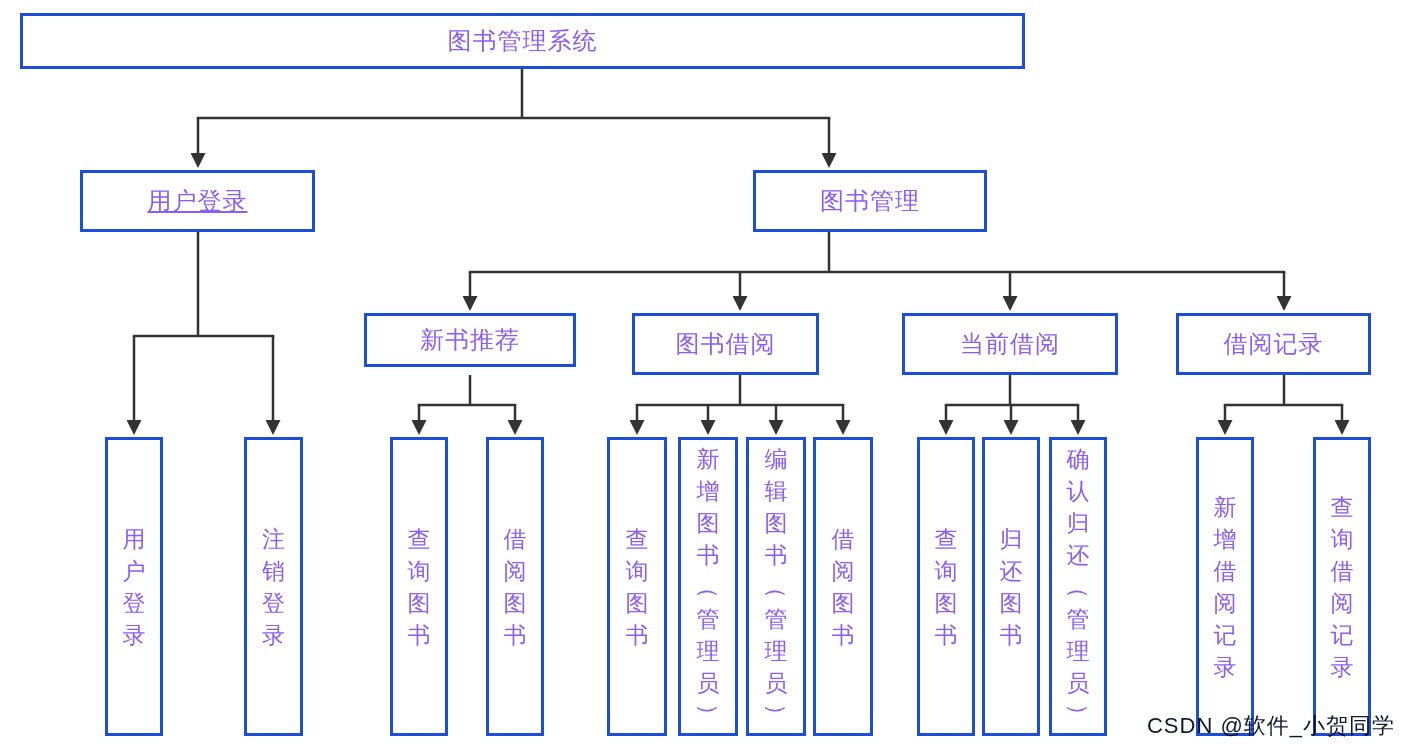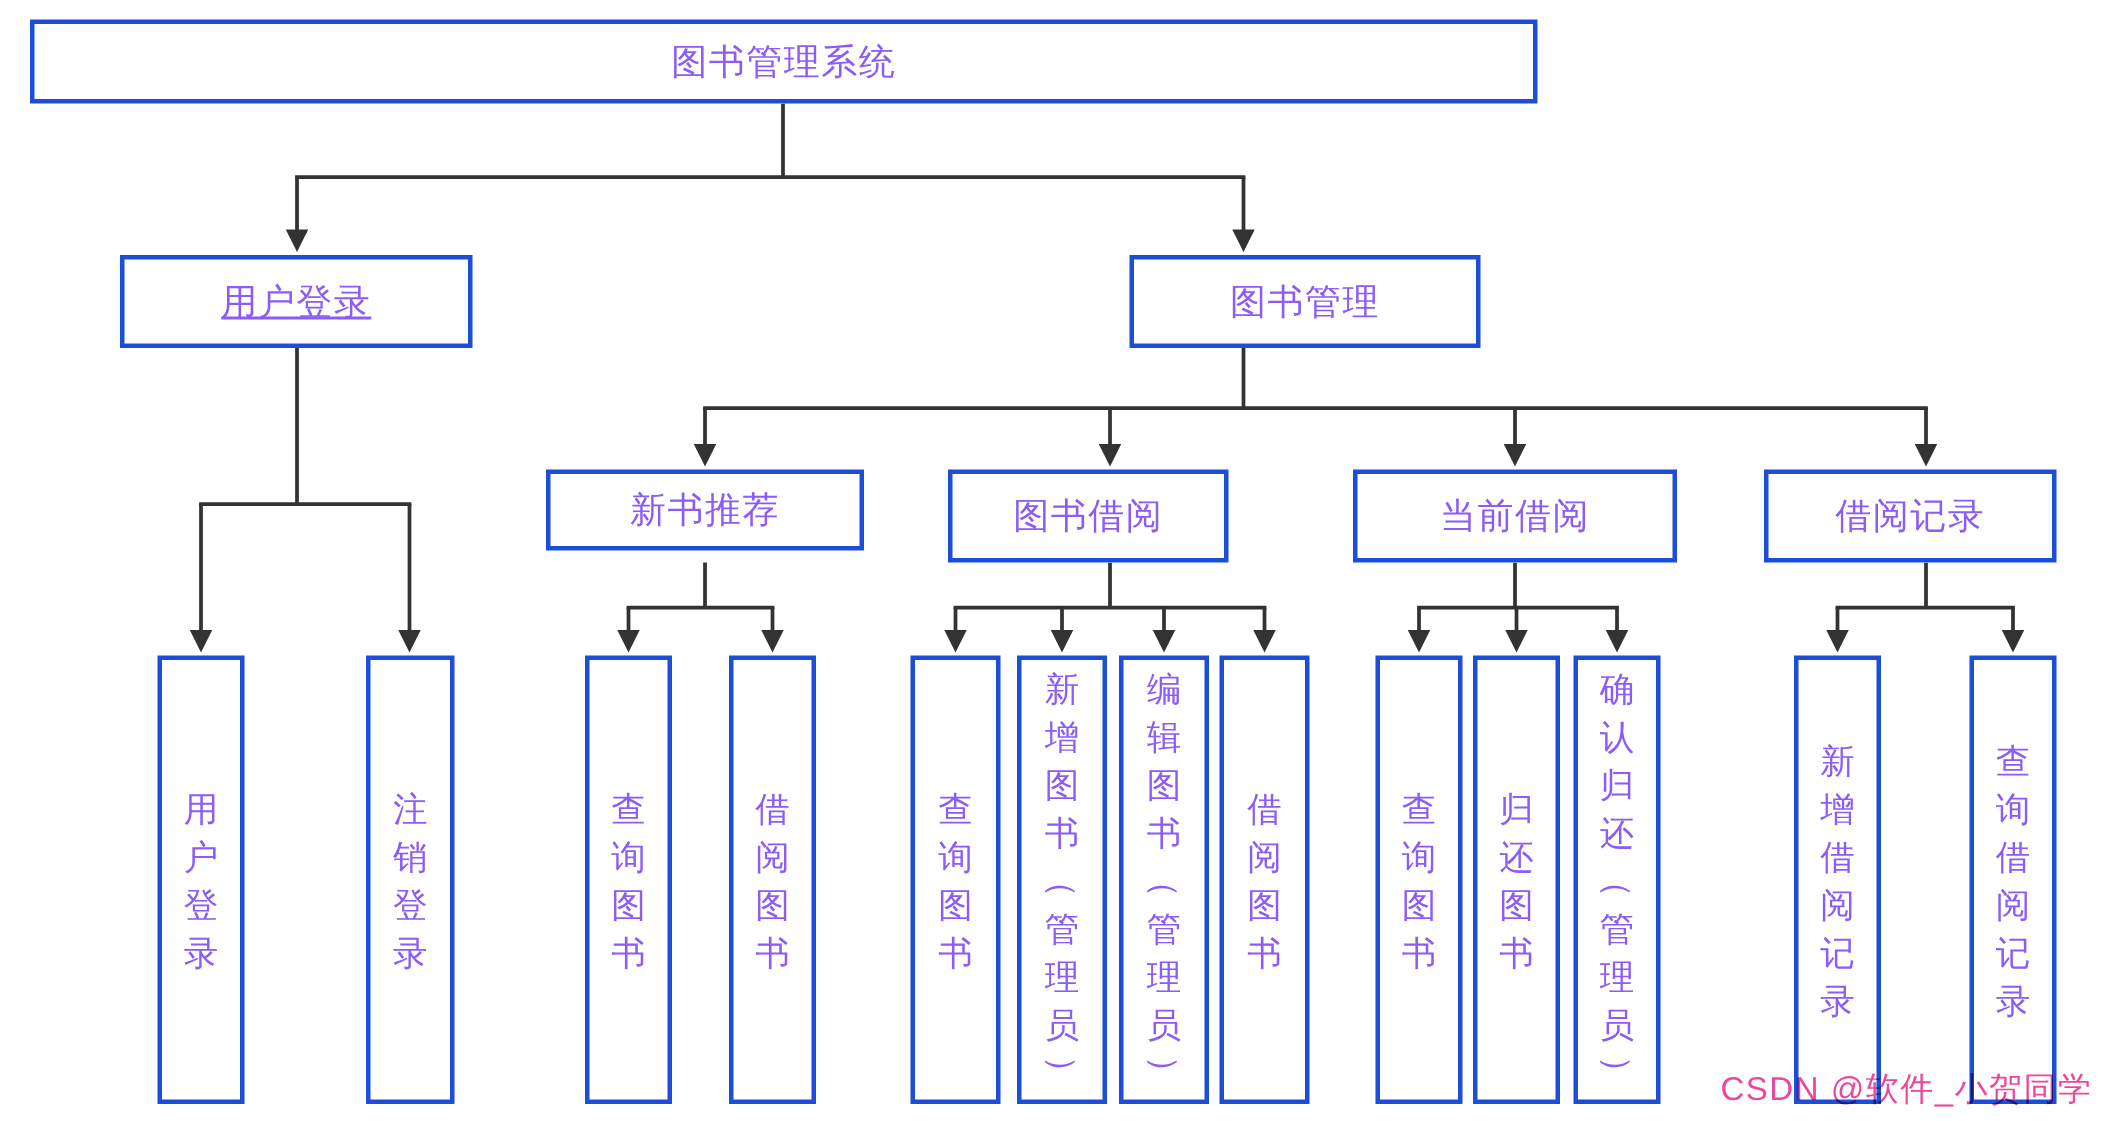--- a/index.html
+++ b/index.html
@@ -56,21 +56,21 @@
     text-align: center;
   }
   .vchar.paren {
     transform: rotate(90deg);
   }
   .watermark {
     position: absolute;
     right: 10px;
     bottom: 6px;
     font-size: 22px;
-    color: #ec4899;
+    color: #0f172a;
     letter-spacing: 1px;
     mix-blend-mode: multiply;
     z-index: 3;
     white-space: nowrap;
   }
 </style>
 </head>
 <body>
 
 <div class="canvas">

